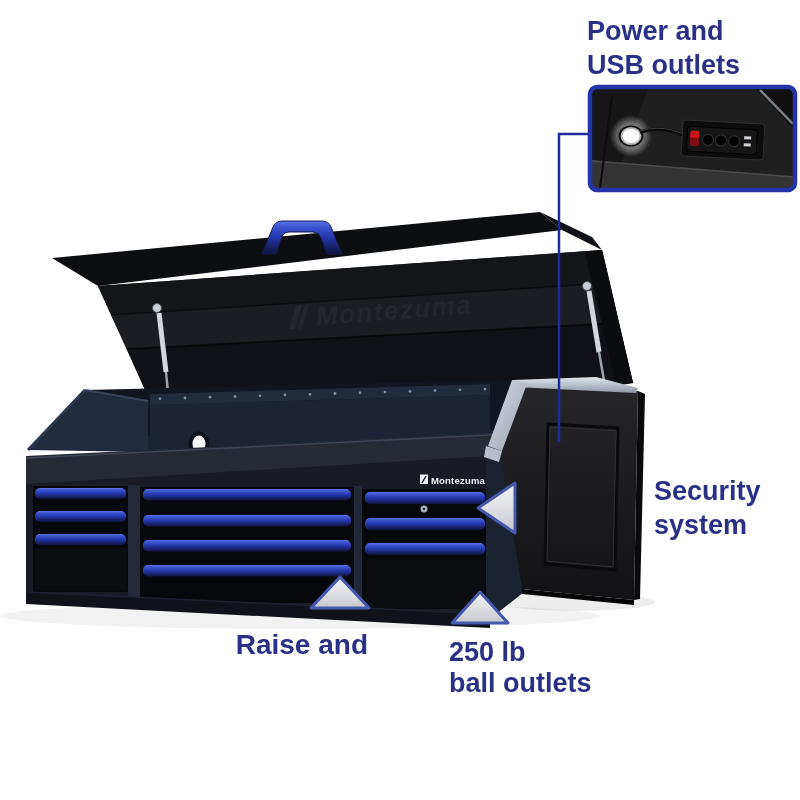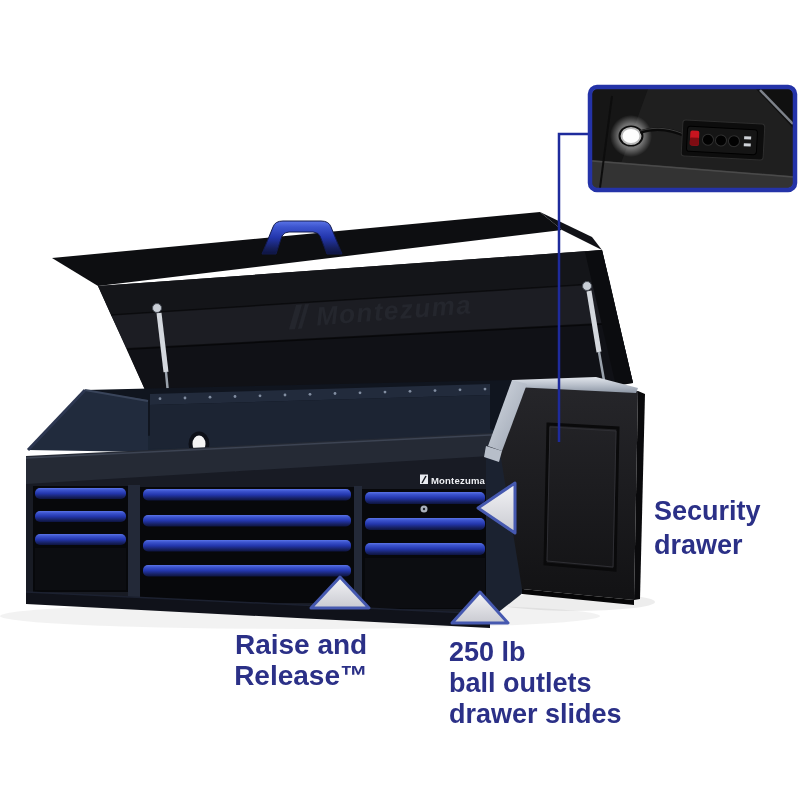--- a/index.html
+++ b/index.html
@@ -10,21 +10,21 @@
     --switch-red:#c8141f;
     --handle-blue:#2c41b4;
   }
   html,body{margin:0;padding:0;background:#ffffff;}
   .canvas{position:relative;width:800px;height:800px;background:#ffffff;overflow:hidden;
           font-family:"Liberation Sans",sans-serif;}
   .art{position:absolute;left:0;top:0;}
   .ann{position:absolute;font-weight:bold;color:var(--label-text);}
   .ann div{white-space:nowrap;}
   .ann-power{left:587px;top:14px;font-size:27px;line-height:34px;}
-  .ann-security{left:654px;top:474px;font-size:27px;line-height:34px;margin-top:20px;}
+  .ann-security{left:654px;top:474px;font-size:27px;line-height:34px;}
   .ann-raise{right:432px;top:629px;font-size:28px;line-height:31px;text-align:center;}
   .ann-slides{left:449px;top:637px;font-size:27px;line-height:31px;}
 </style>
 </head>
 <body>
 
 <div class="canvas">
 
   <svg class="art" width="800" height="800" viewBox="0 0 800 800">
     <defs>
@@ -237,30 +237,32 @@
       <rect x="590" y="87" width="205" height="103" rx="7" fill="none" style="stroke:var(--inset-border)" stroke-width="4.5"></rect>
     </g>
 
     <g stroke-linejoin="round">
       <path d="M478,508 L515,483 L515,533 Z" fill="url(#gMarker)" style="stroke:var(--marker-stroke)" stroke-width="3"></path>
       <path d="M340,577 L369,608 L311,608 Z" fill="url(#gMarker)" style="stroke:var(--marker-stroke)" stroke-width="3"></path>
       <path d="M480,592 L508,623 L452,623 Z" fill="url(#gMarker)" style="stroke:var(--marker-stroke)" stroke-width="3"></path>
     </g>
   </svg>
 
+  <div class="ann ann-power">
+    <div>Power and</div>
+    <div>USB outlets</div>
+  </div>
 
   <div class="ann ann-security">
     <div>Security</div>
-    <div>drawer</div>
+    <div>system</div>
   </div>
 
   <div class="ann ann-raise">
     <div>Raise and</div>
-    <div>Release™</div>
   </div>
 
   <div class="ann ann-slides">
     <div>250 lb</div>
     <div>ball outlets</div>
-    <div>drawer slides</div>
   </div>
 
 </div>
 
 </body></html>

